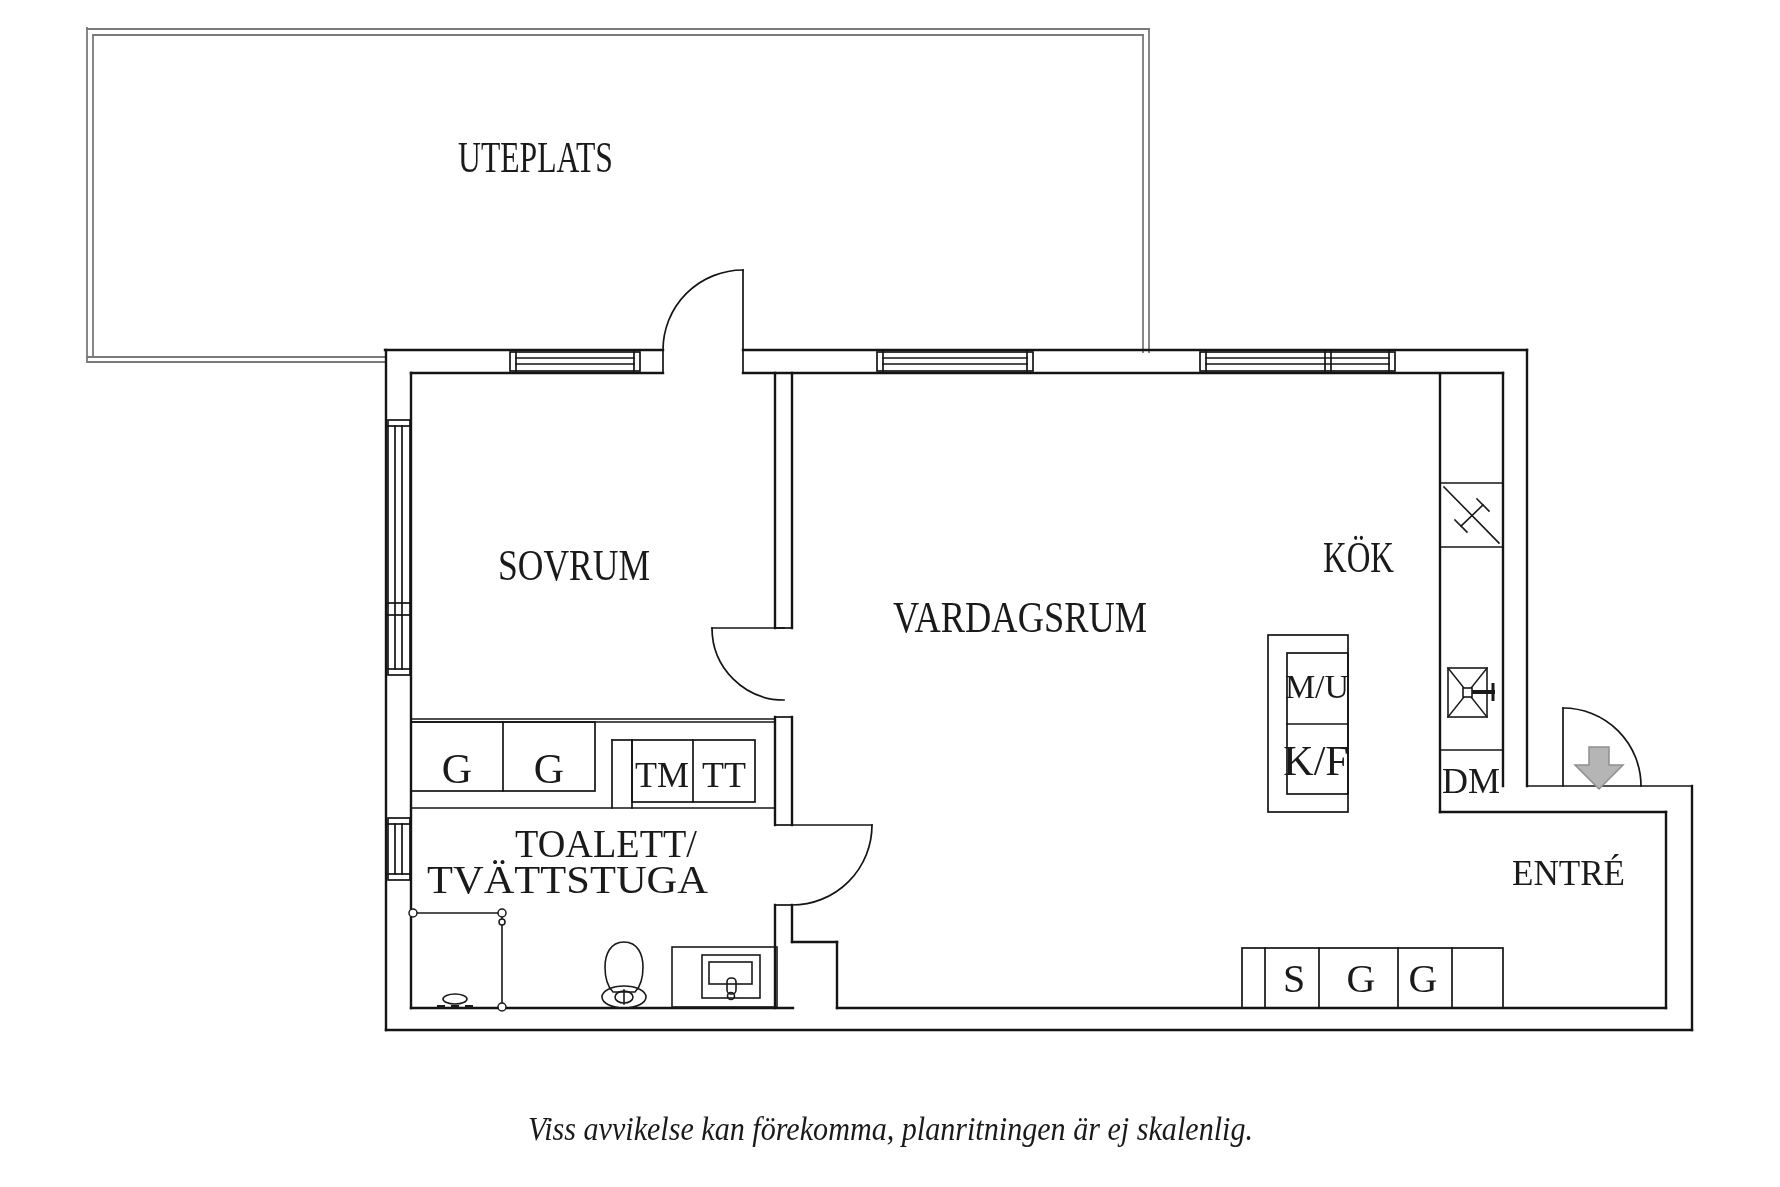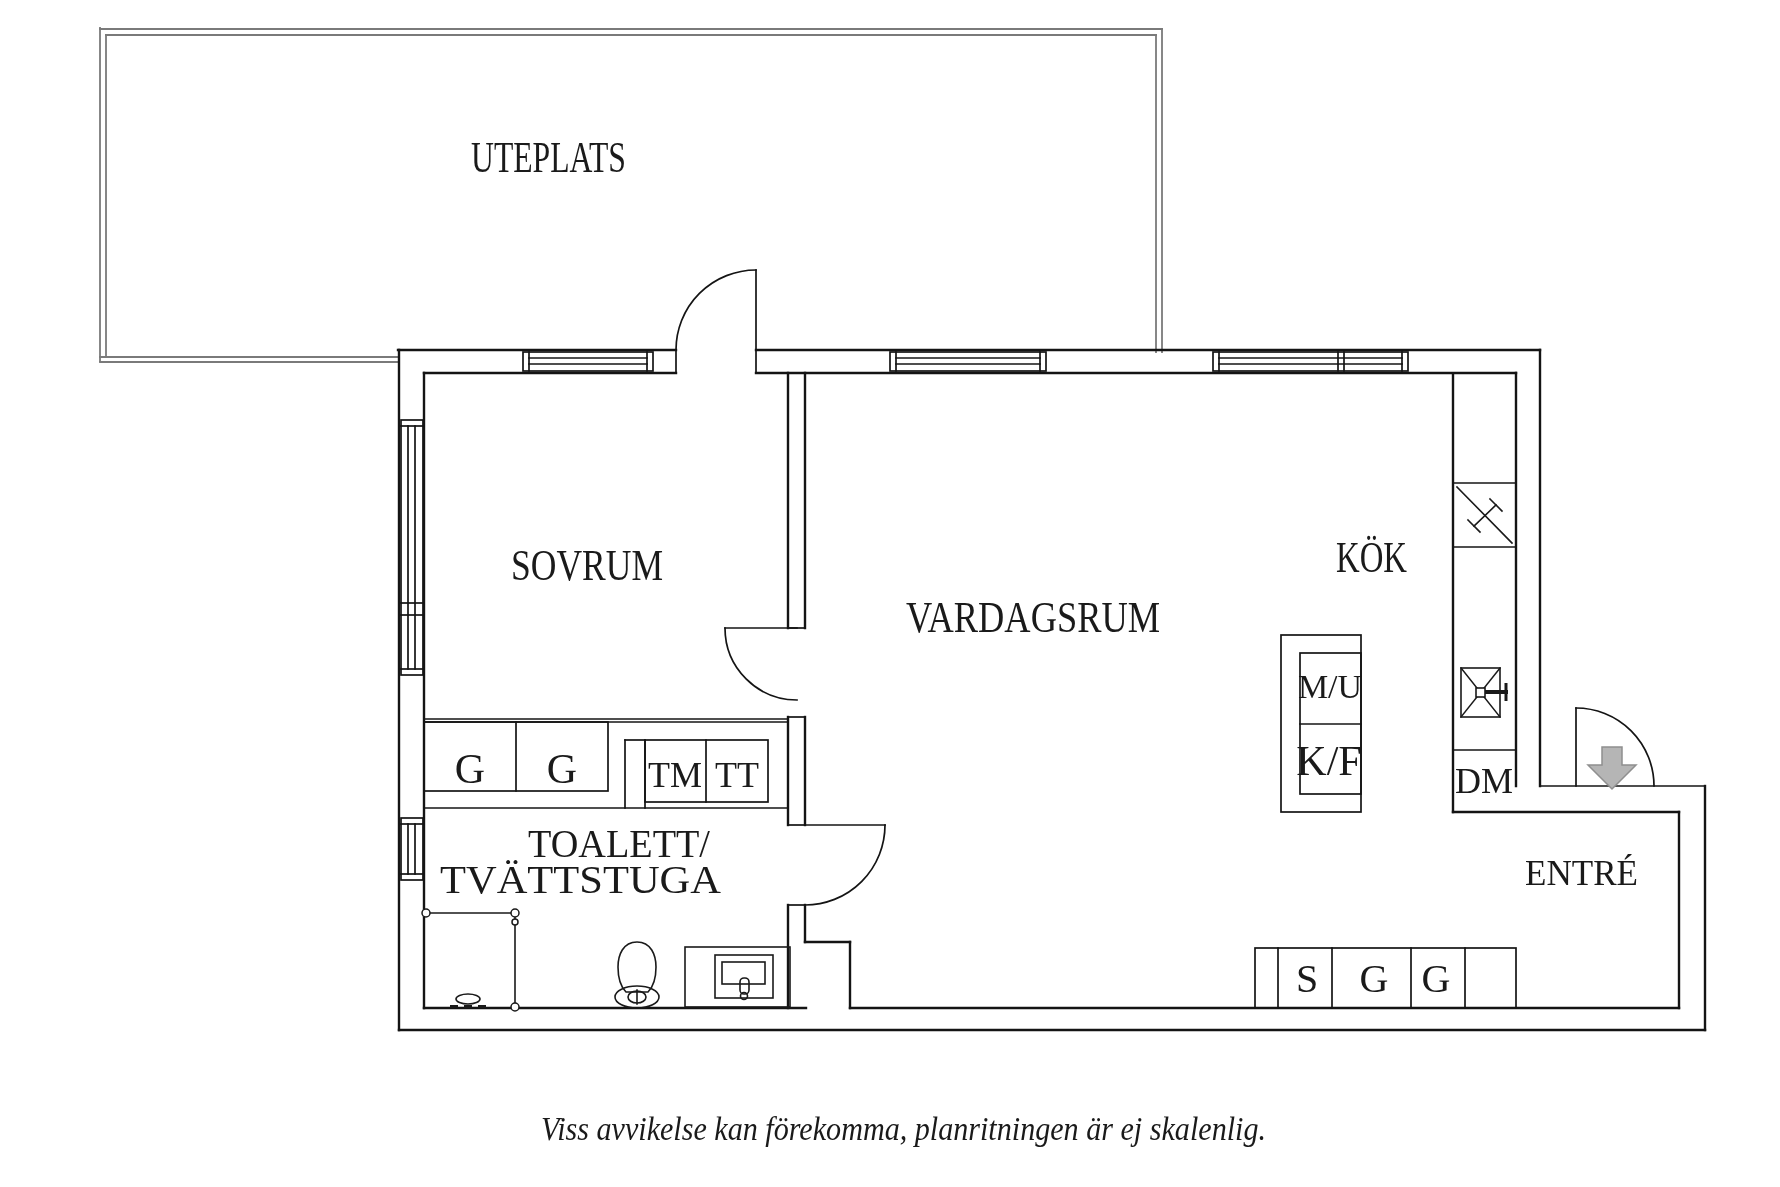--- a/index.html
+++ b/index.html
@@ -1,16 +1,16 @@
 <!DOCTYPE html>
 <html><head>
 <meta charset="utf-8">
 <style>
   html,body{margin:0;padding:0;background:#ffffff;}
-  .stage{position:relative;width:1739px;height:1187px;background:#ffffff;overflow:hidden;margin-left:13px;}
+  .stage{position:relative;width:1739px;height:1187px;background:#ffffff;overflow:hidden;}
   svg{display:block;}
   .wall{stroke:#141414;stroke-width:2.4;fill:none;stroke-linecap:square;}
   .thin{stroke:#141414;stroke-width:1.7;fill:none;stroke-linecap:square;}
   .sym{stroke:#1a1a1a;stroke-width:1.6;fill:none;stroke-linecap:square;}
   .outd{stroke:#7a7a7a;stroke-width:1.8;fill:none;stroke-linecap:square;}
   .lbl{font-family:"Liberation Serif","DejaVu Serif",serif;fill:#1a1a1a;}
   .room{font-size:44px;}
   .room2{font-size:40px;}
   .small{font-size:36px;}
   .cap{font-size:34px;font-style:italic;}

